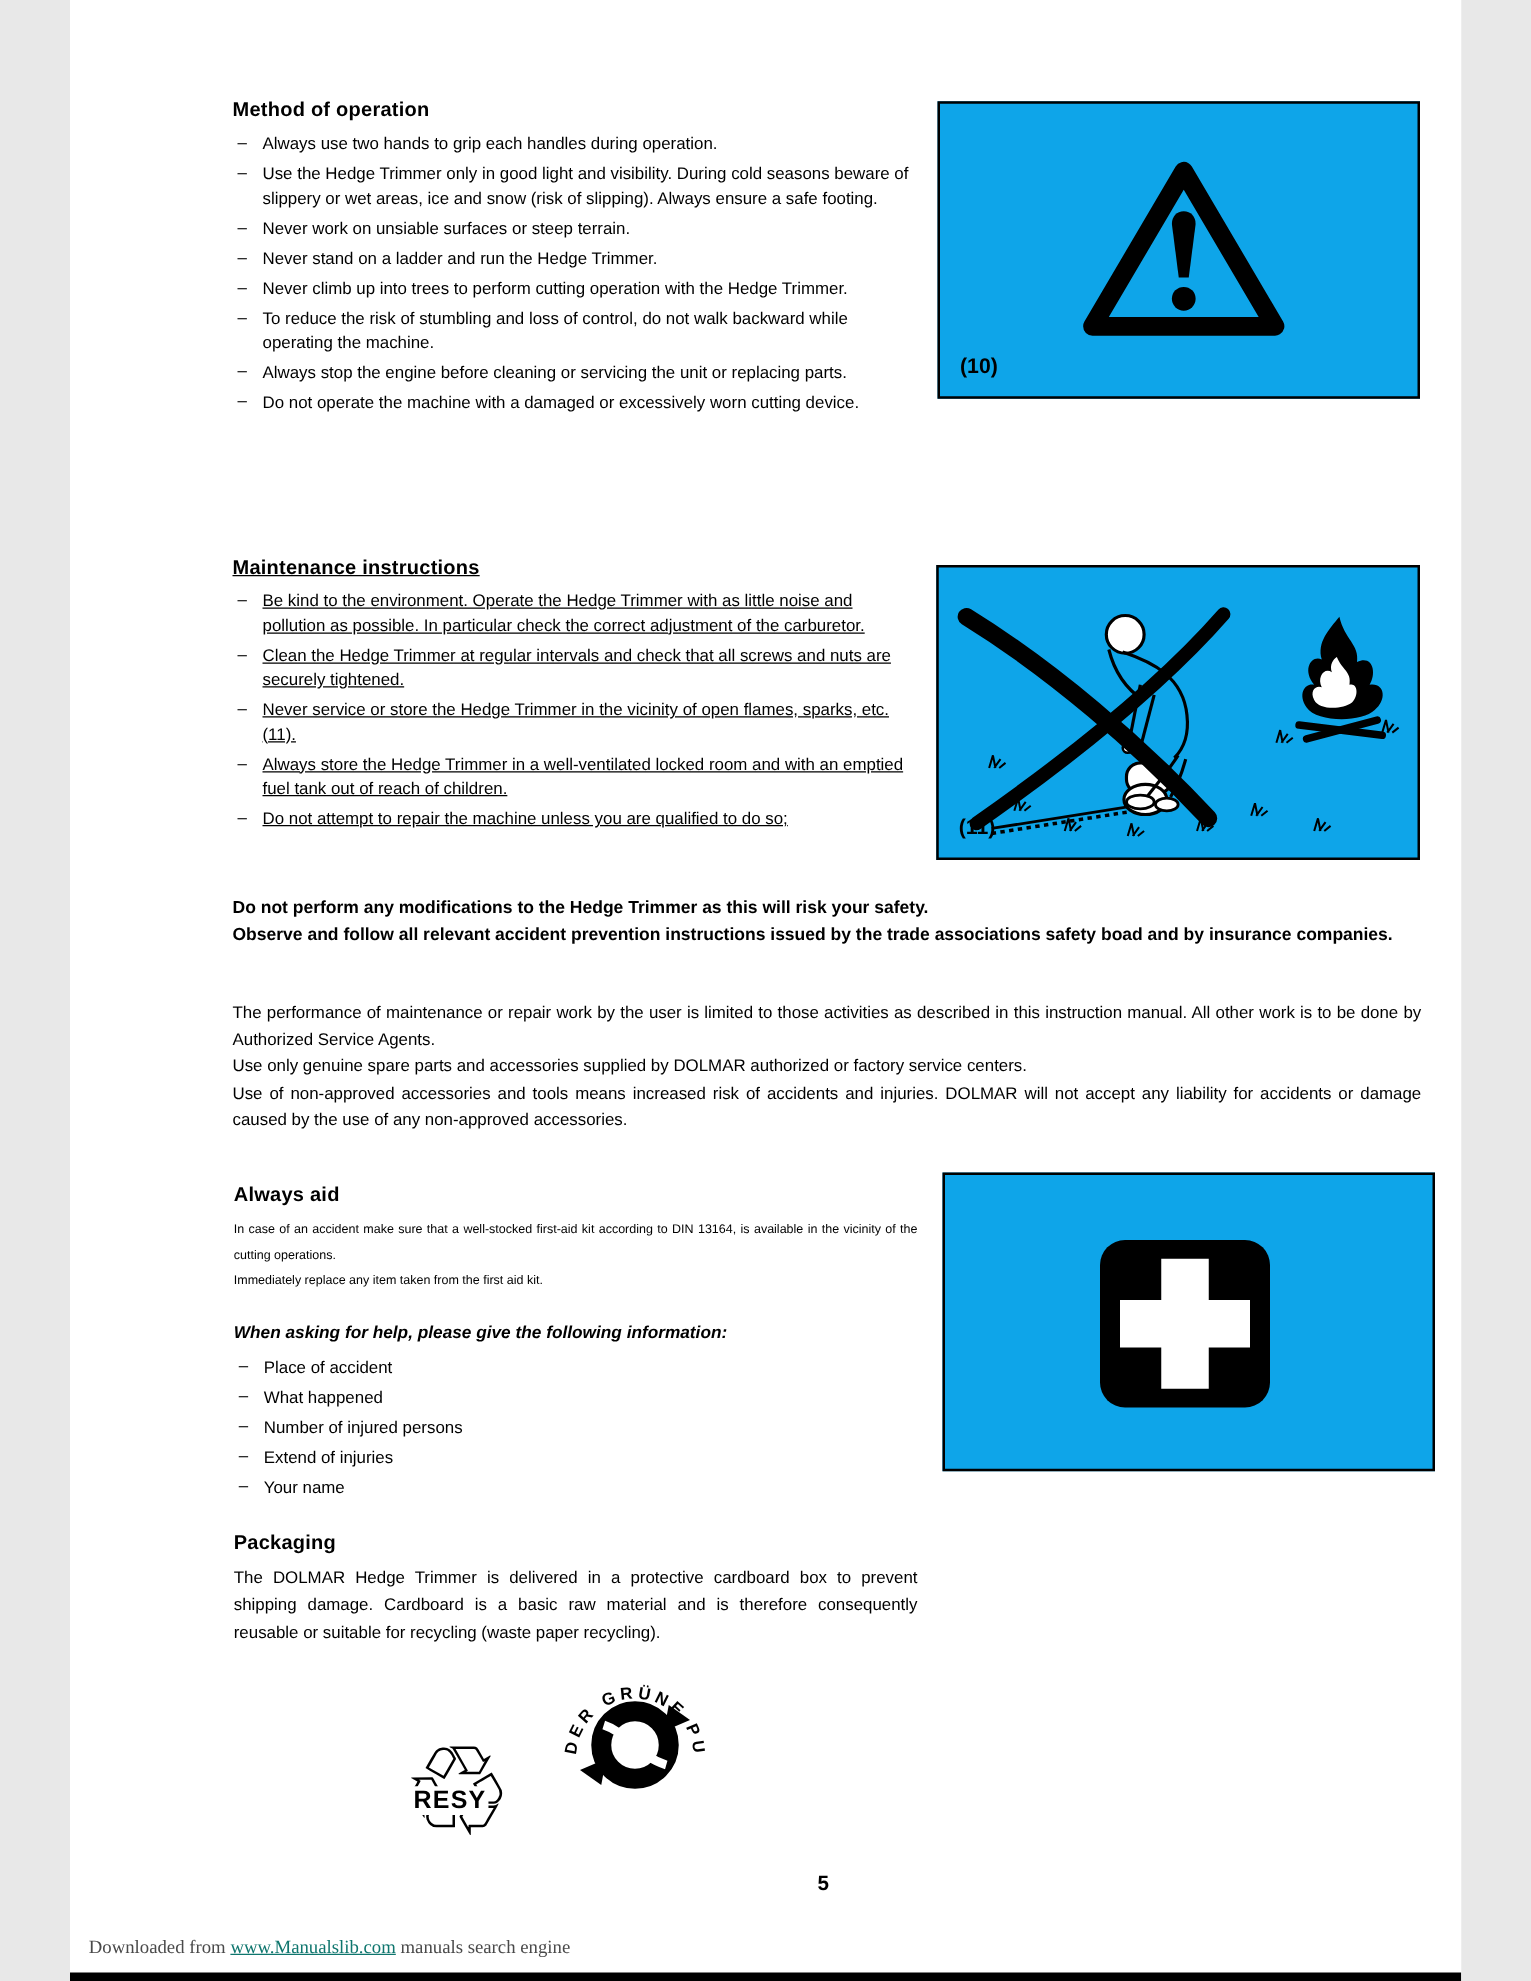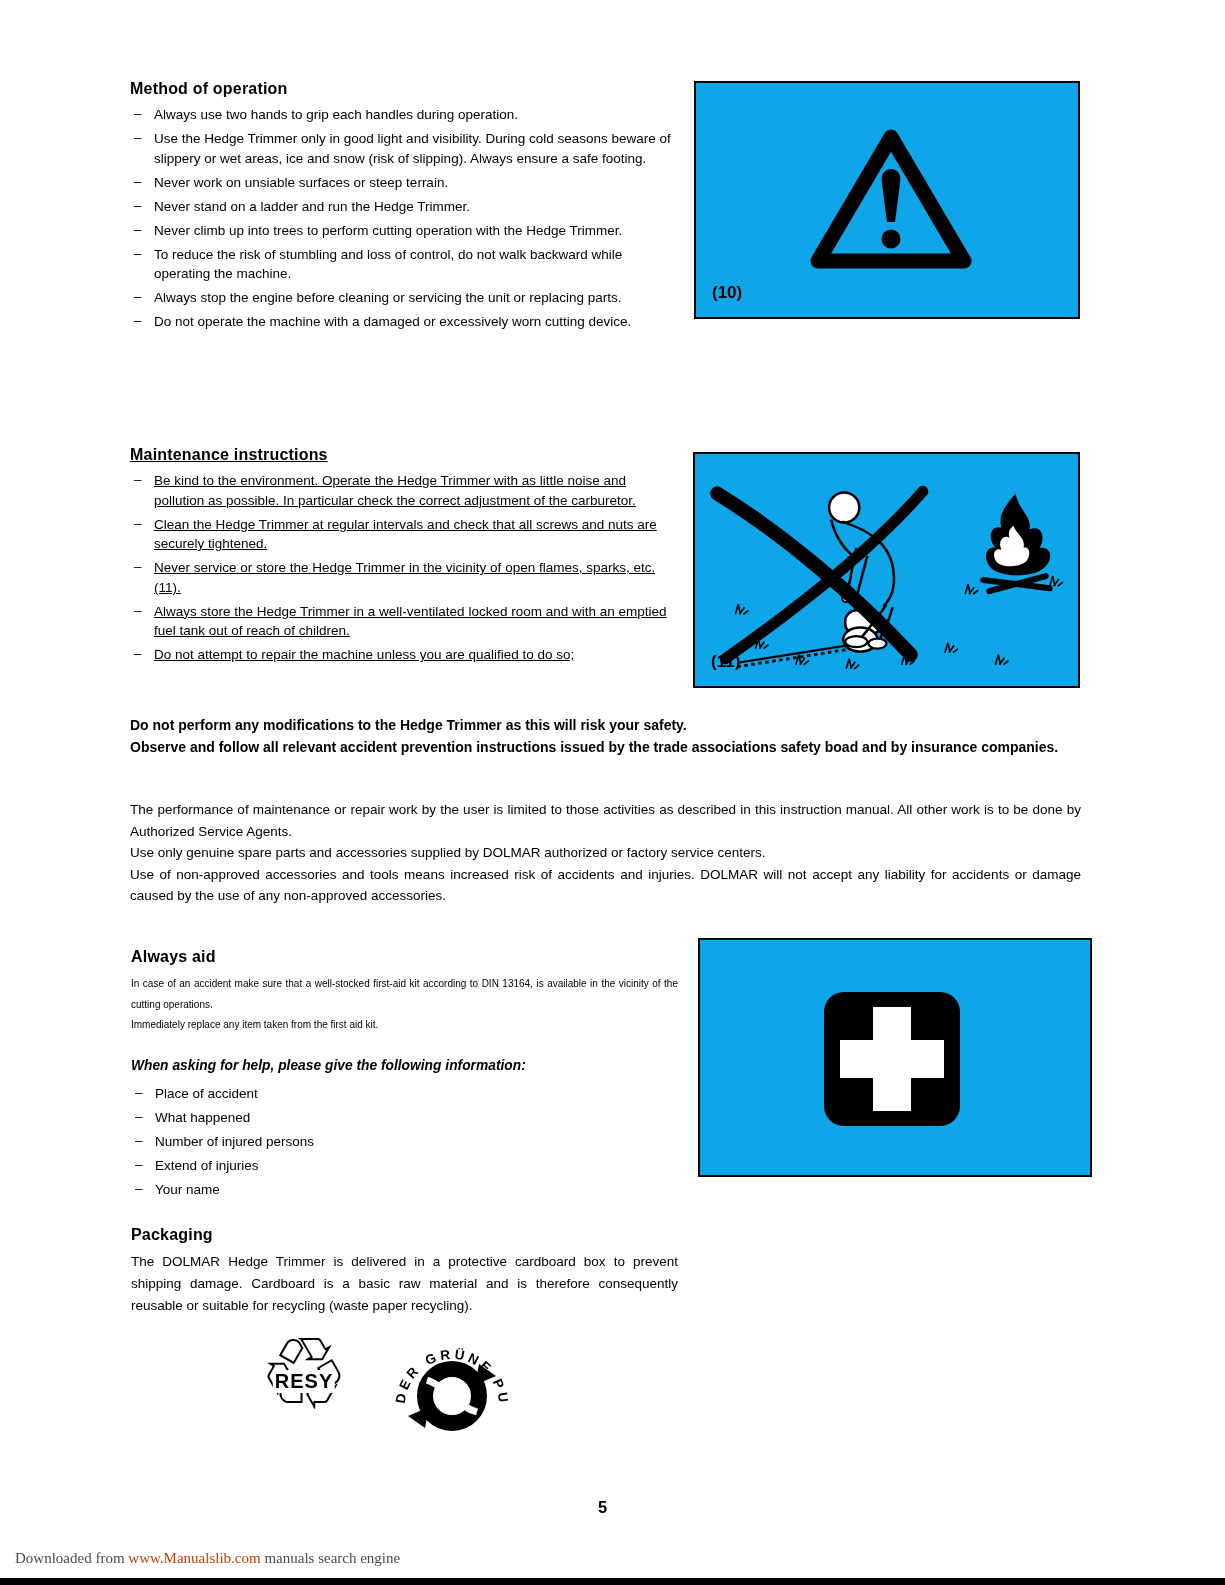--- a/index.html
+++ b/index.html
@@ -1,17 +1,17 @@
 <!DOCTYPE html>
 <html><head>
 <meta charset="utf-8">
 <style>
   html,body { margin:0; padding:0; background:#e8e8e8; }
   .page {
-    position:relative; width:1225px; height:1585px; background:#ffffff;
+    position:relative; width:1113px; height:1585px; background:#ffffff;
     font-family:"Liberation Sans", sans-serif; color:#000; overflow:hidden;
     margin:0 auto;
   }
   h3.sec-heading { font-size:16px; font-weight:bold; margin:0 0 7px 0; letter-spacing:.2px; }
   .abs { position:absolute; }
 
   
   ul.dash-list { list-style:none; margin:0; padding:0 0 0 24px; font-size:13.5px; line-height:19.5px; }
   ul.dash-list li { position:relative; margin:0 0 4.5px 0; }
   ul.dash-list li::before { content:"–"; position:absolute; left:-20px; top:-1px; }
@@ -31,21 +31,21 @@
   .aid-cross .bar-h { position:absolute; left:16px; top:48px; width:104px; height:38px; background:#fff; }
 
   
   .resy { position:absolute; width:100px; height:100px; text-align:center; }
   .resy-glyph { display:block; font-family:"DejaVu Sans", sans-serif; font-size:100px; line-height:98px; color:#000; }
   .resy-text { position:absolute; top:44px; left:50%; transform:translateX(-50%); background:#fff; padding:0 2px;
                font-weight:bold; font-size:20px; letter-spacing:1px; }
 
   .pagenum { position:absolute; font-weight:bold; font-size:16.5px; }
   .footer { position:absolute; font-family:"Liberation Serif", serif; font-size:15px; color:#4a4a4a; }
-  .footer a { color:#c2410c; cursor:pointer; }
+  .footer a { color:#0f766e; text-decoration:underline; cursor:pointer; }
   .edgebar { position:absolute; left:0; top:1578px; width:100%; height:7px; background:#000; }
 </style>
 </head>
 <body>
 
 <div class="page">
 
   <section class="abs" style="left:130px; top:80px; width:548px;">
     <h3 class="sec-heading">Method of operation</h3>
     <ul class="dash-list">
@@ -173,21 +173,21 @@
       <div class="bar-v"></div>
       <div class="bar-h"></div>
     </div>
   </figure>
 
   <section class="abs" style="left:131px; top:1226px; width:547px;">
     <h3 class="sec-heading">Packaging</h3>
     <p class="para" style="line-height:22px;">The DOLMAR Hedge Trimmer is delivered in a protective cardboard box to prevent shipping damage.   Cardboard is a basic raw material and is therefore consequently reusable or suitable for recycling (waste paper recycling).</p>
   </section>
 
-  <div class="resy" style="left:254px; top:1326px;">
+  <div class="resy" style="left:254px; top:1385px;text-align:right;">
     <span class="resy-glyph">♲</span>
     <span class="resy-text">RESY</span>
   </div>
 
   <svg class="abs" style="left:393px; top:1322px;" width="118" height="118" viewBox="0 0 118 118" xmlns="http://www.w3.org/2000/svg" xmlns:xlink="http://www.w3.org/1999/xlink">
     <defs>
       <path id="gp-arc" d="M 12 84 A 47 47 0 1 1 106 84" fill="none"></path>
     </defs>
     <text font-family="Liberation Sans, sans-serif" font-size="13.5" font-weight="bold" letter-spacing="3.5" fill="#000">
       <textPath href="#gp-arc" xlink:href="#gp-arc" startOffset="2">DER GRÜNE PUNKT</textPath>

